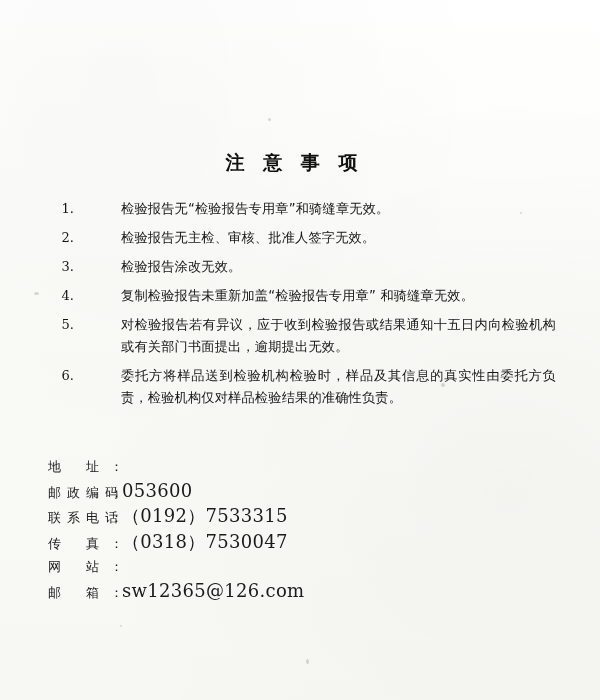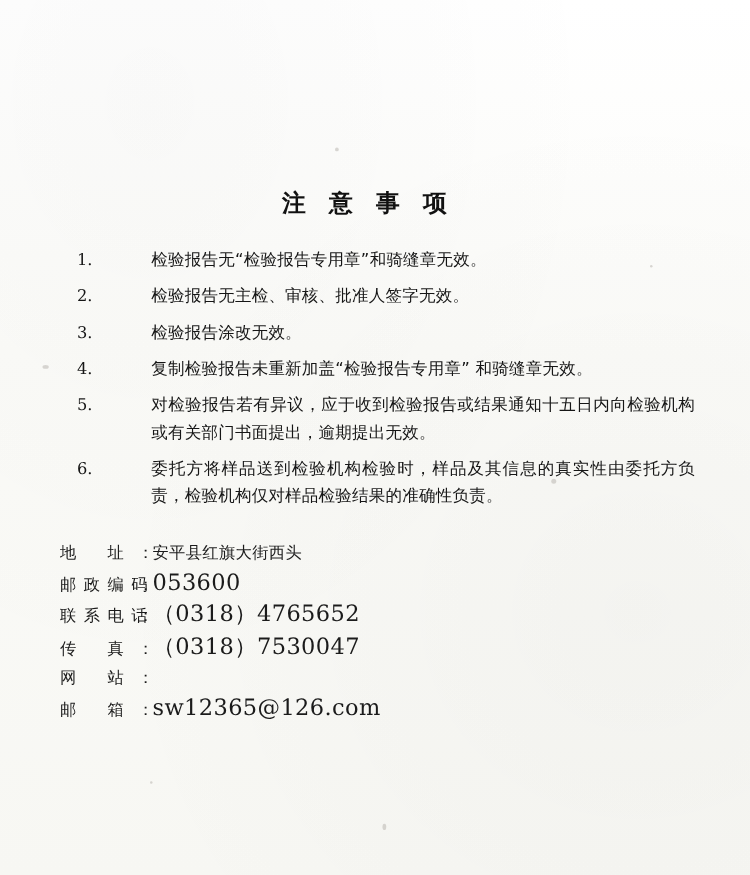--- a/index.html
+++ b/index.html
@@ -72,21 +72,21 @@
   }
   .note-text {
     flex: 1;
     text-align: justify;
     letter-spacing: .2px;
     margin-left: 39px;
   }
 
   .contact {
     position: absolute;
-    top: 431px;
+    top: 455px;
     left: 48px;
     font-size: 13px;
     line-height: 23.5px;
   }
   .contact-row {
     display: flex;
     align-items: baseline;
     white-space: nowrap;
   }
   .contact-label {
@@ -154,33 +154,32 @@
       <span class="note-text">委托方将样品送到检验机构检验时，样品及其信息的真实性由委托方负责，检验机构仅对样品检验结果的准确性负责。</span>
     </div>
 
   </div>
 
   <div class="contact">
 
     <div class="contact-row">
       <span class="contact-label">地　址</span>
       <span class="contact-sep">：</span>
-      <span class="contact-value">安平县红旗大街西头</span>
     </div>
 
     <div class="contact-row">
       <span class="contact-label">邮政编码</span>
       <span class="contact-sep">：</span>
       <span class="contact-value latin">053600</span>
     </div>
 
     <div class="contact-row">
       <span class="contact-label">联系电话</span>
       <span class="contact-sep">：</span>
-      <span class="contact-value latin">（0318）4765652</span>
+      <span class="contact-value latin">（0192）7533315</span>
     </div>
 
     <div class="contact-row">
       <span class="contact-label">传　真</span>
       <span class="contact-sep">：</span>
       <span class="contact-value latin">（0318）7530047</span>
     </div>
 
     <div class="contact-row">
       <span class="contact-label">网　站</span>

